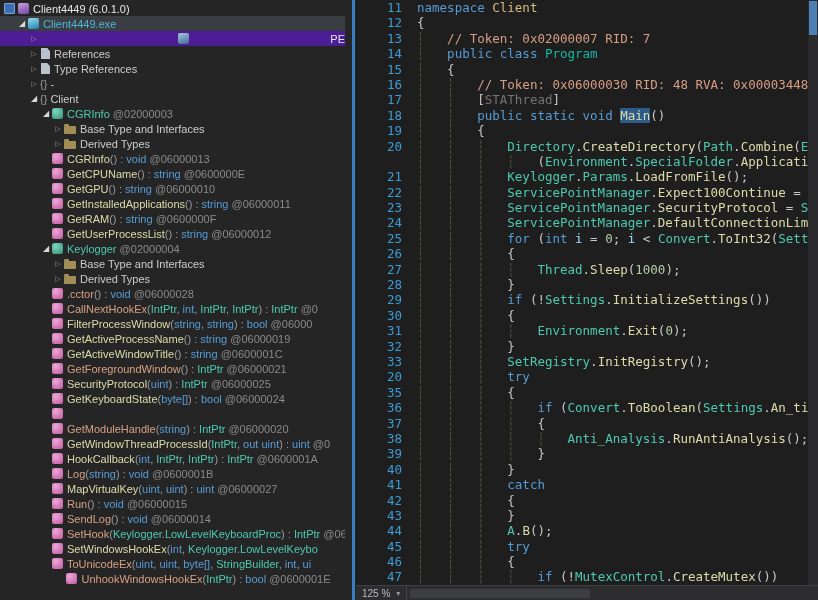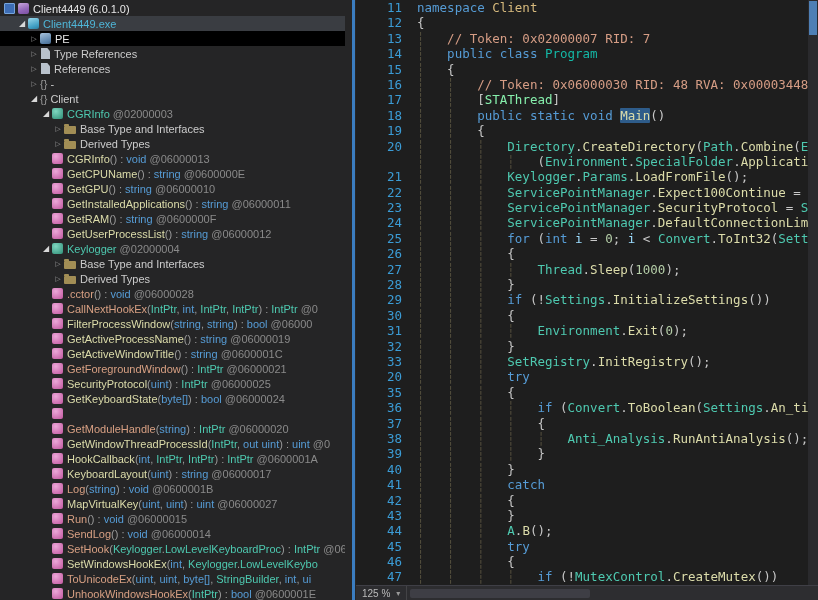--- a/index.html
+++ b/index.html
@@ -55,34 +55,34 @@
       <div class="trow" style="padding-left: 4px;">
         <span class="ic ic-app"></span>
         <span class="ic ic-assembly"></span>
         <span class="lab"><span style="color: rgb(232, 232, 232);">Client4449 (6.0.1.0)</span></span>
       </div>
       <div class="trow" style="padding-left: 16px; background: rgb(58, 61, 66);">
         <span class="exp open">◢</span>
         <span class="ic ic-module"></span>
         <span class="lab"><span style="color: rgb(79, 182, 216);">Client4449.exe</span></span>
       </div>
-      <div class="trow" style="padding-left: 28px; background: #000000;">
+      <div class="trow" style="padding-left: 28px; background: #4c1d95; justify-content: space-between;">
         <span class="exp">▷</span>
         <span class="ic ic-pe"></span>
         <span class="lab"><span style="color: rgb(232, 232, 232);">PE</span></span>
       </div>
       <div class="trow" style="padding-left: 28px;">
         <span class="exp">▷</span>
+        <span class="ic ic-ref"></span>
+        <span class="lab"><span style="color: rgb(204, 204, 204);">References</span></span>
+      </div>
+      <div class="trow" style="padding-left: 28px;">
+        <span class="exp">▷</span>
         <span class="ic ic-typeref"></span>
         <span class="lab"><span style="color: rgb(204, 204, 204);">Type References</span></span>
-      </div>
-      <div class="trow" style="padding-left: 28px;">
-        <span class="exp">▷</span>
-        <span class="ic ic-ref"></span>
-        <span class="lab"><span style="color: rgb(204, 204, 204);">References</span></span>
       </div>
       <div class="trow" style="padding-left: 28px;">
         <span class="exp">▷</span>
         <span class="lab"><span style="color: rgb(154, 154, 154);">{} </span><span style="color: rgb(204, 204, 204);">-</span></span>
       </div>
       <div class="trow" style="padding-left: 28px;">
         <span class="exp open">◢</span>
         <span class="lab"><span style="color: rgb(154, 154, 154);">{} </span><span style="color: rgb(204, 204, 204);">Client</span></span>
       </div>
       <div class="trow" style="padding-left: 40px;">
@@ -181,24 +181,20 @@
       <div class="trow" style="padding-left: 52px;">
         <span class="ic ic-method"></span>
         <span class="lab"><span style="color: rgb(220, 220, 170);">GetWindowThreadProcessId</span><span style="color: rgb(154, 154, 154);">(</span><span style="color: rgb(78, 201, 176);">IntPtr</span><span style="color: rgb(154, 154, 154);">, </span><span style="color: rgb(86, 156, 214);">out uint</span><span style="color: rgb(154, 154, 154);">) : </span><span style="color: rgb(86, 156, 214);">uint</span><span style="color: rgb(138, 138, 138);"> @0</span></span>
       </div>
       <div class="trow" style="padding-left: 52px;">
         <span class="ic ic-method"></span>
         <span class="lab"><span style="color: rgb(220, 220, 170);">HookCallback</span><span style="color: rgb(154, 154, 154);">(</span><span style="color: rgb(86, 156, 214);">int</span><span style="color: rgb(154, 154, 154);">, </span><span style="color: rgb(78, 201, 176);">IntPtr</span><span style="color: rgb(154, 154, 154);">, </span><span style="color: rgb(78, 201, 176);">IntPtr</span><span style="color: rgb(154, 154, 154);">) : </span><span style="color: rgb(78, 201, 176);">IntPtr</span><span style="color: rgb(138, 138, 138);"> @0600001A</span></span>
       </div>
       <div class="trow" style="padding-left: 52px;">
         <span class="ic ic-method"></span>
-        <span class="lab"><span style="color: rgb(220, 220, 170);">KeyboardLayout</span><span style="color: rgb(154, 154, 154);">(</span><span style="color: rgb(86, 156, 214);">uint</span><span style="color: rgb(154, 154, 154);">) : </span><span style="color: rgb(86, 156, 214);">string</span><span style="color: rgb(138, 138, 138);"> @06000017</span></span>
-      </div>
-      <div class="trow" style="padding-left: 52px;">
-        <span class="ic ic-method"></span>
         <span class="lab"><span style="color: rgb(216, 160, 131);">Log</span><span style="color: rgb(154, 154, 154);">(</span><span style="color: rgb(86, 156, 214);">string</span><span style="color: rgb(154, 154, 154);">) : </span><span style="color: rgb(86, 156, 214);">void</span><span style="color: rgb(138, 138, 138);"> @0600001B</span></span>
       </div>
       <div class="trow" style="padding-left: 52px;">
         <span class="ic ic-method"></span>
         <span class="lab"><span style="color: rgb(220, 220, 170);">MapVirtualKey</span><span style="color: rgb(154, 154, 154);">(</span><span style="color: rgb(86, 156, 214);">uint</span><span style="color: rgb(154, 154, 154);">, </span><span style="color: rgb(86, 156, 214);">uint</span><span style="color: rgb(154, 154, 154);">) : </span><span style="color: rgb(86, 156, 214);">uint</span><span style="color: rgb(138, 138, 138);"> @06000027</span></span>
       </div>
       <div class="trow" style="padding-left: 52px;">
         <span class="ic ic-method"></span>
         <span class="lab"><span style="color: rgb(216, 160, 131);">Run</span><span style="color: rgb(154, 154, 154);">() : </span><span style="color: rgb(86, 156, 214);">void</span><span style="color: rgb(138, 138, 138);"> @06000015</span></span>
       </div>
@@ -211,21 +207,21 @@
         <span class="lab"><span style="color: rgb(216, 160, 131);">SetHook</span><span style="color: rgb(154, 154, 154);">(</span><span style="color: rgb(78, 201, 176);">Keylogger</span><span style="color: rgb(154, 154, 154);">.</span><span style="color: rgb(78, 201, 176);">LowLevelKeyboardProc</span><span style="color: rgb(154, 154, 154);">) : </span><span style="color: rgb(78, 201, 176);">IntPtr</span><span style="color: rgb(138, 138, 138);"> @06</span></span>
       </div>
       <div class="trow" style="padding-left: 52px;">
         <span class="ic ic-method"></span>
         <span class="lab"><span style="color: rgb(220, 220, 170);">SetWindowsHookEx</span><span style="color: rgb(154, 154, 154);">(</span><span style="color: rgb(86, 156, 214);">int</span><span style="color: rgb(154, 154, 154);">, </span><span style="color: rgb(78, 201, 176);">Keylogger</span><span style="color: rgb(154, 154, 154);">.</span><span style="color: rgb(78, 201, 176);">LowLevelKeybo</span></span>
       </div>
       <div class="trow" style="padding-left: 52px;">
         <span class="ic ic-method"></span>
         <span class="lab"><span style="color: rgb(216, 160, 131);">ToUnicodeEx</span><span style="color: rgb(154, 154, 154);">(</span><span style="color: rgb(86, 156, 214);">uint</span><span style="color: rgb(154, 154, 154);">, </span><span style="color: rgb(86, 156, 214);">uint</span><span style="color: rgb(154, 154, 154);">, </span><span style="color: rgb(86, 156, 214);">byte[]</span><span style="color: rgb(154, 154, 154);">, </span><span style="color: rgb(78, 201, 176);">StringBuilder</span><span style="color: rgb(154, 154, 154);">, </span><span style="color: rgb(86, 156, 214);">int</span><span style="color: rgb(154, 154, 154);">, </span><span style="color: rgb(86, 156, 214);">ui</span></span>
       </div>
-      <div class="trow" style="padding-left: 52px;">
+      <div class="trow" style="padding-left: 52px; justify-content: center;">
         <span class="ic ic-method"></span>
         <span class="lab"><span style="color: rgb(216, 160, 131);">UnhookWindowsHookEx</span><span style="color: rgb(154, 154, 154);">(</span><span style="color: rgb(78, 201, 176);">IntPtr</span><span style="color: rgb(154, 154, 154);">) : </span><span style="color: rgb(86, 156, 214);">bool</span><span style="color: rgb(138, 138, 138);"> @0600001E</span></span>
       </div>
     </div>
 
   <div class="splitter">
     <div class="blue-line"></div>
   </div>
 
   <div class="editor">
@@ -249,21 +245,21 @@
         <div class="cline">
           <span class="gut">15</span>
           <span class="ctext"><span style="color: rgb(85, 80, 62);">┆   </span><span style="color: rgb(200, 200, 200);">{</span></span>
         </div>
         <div class="cline">
           <span class="gut">16</span>
           <span class="ctext"><span style="color: rgb(85, 80, 62);">┆   ┆   </span><span style="color: rgb(214, 157, 133);">// Token: 0x06000030 RID: 48 RVA: 0x00003448 Fi</span></span>
         </div>
         <div class="cline">
           <span class="gut">17</span>
-          <span class="ctext"><span style="color: rgb(85, 80, 62);">┆   ┆   </span><span style="color: rgb(200, 200, 200);">[</span><span style="color: #86efac;">STAThread</span><span style="color: rgb(200, 200, 200);">]</span></span>
+          <span class="ctext"><span style="color: rgb(85, 80, 62);">┆   ┆   </span><span style="color: rgb(200, 200, 200);">[</span><span style="color: #737373;">STAThread</span><span style="color: rgb(200, 200, 200);">]</span></span>
         </div>
         <div class="cline">
           <span class="gut">18</span>
           <span class="ctext"><span style="color: rgb(85, 80, 62);">┆   ┆   </span><span style="color: rgb(86, 156, 214);">public static void </span><span class="hl" style="color: rgb(220, 220, 170); background: rgb(46, 92, 138);">Main</span><span style="color: rgb(200, 200, 200);">()</span></span>
         </div>
         <div class="cline">
           <span class="gut">19</span>
           <span class="ctext"><span style="color: rgb(85, 80, 62);">┆   ┆   </span><span style="color: rgb(200, 200, 200);">{</span></span>
         </div>
         <div class="cline">

